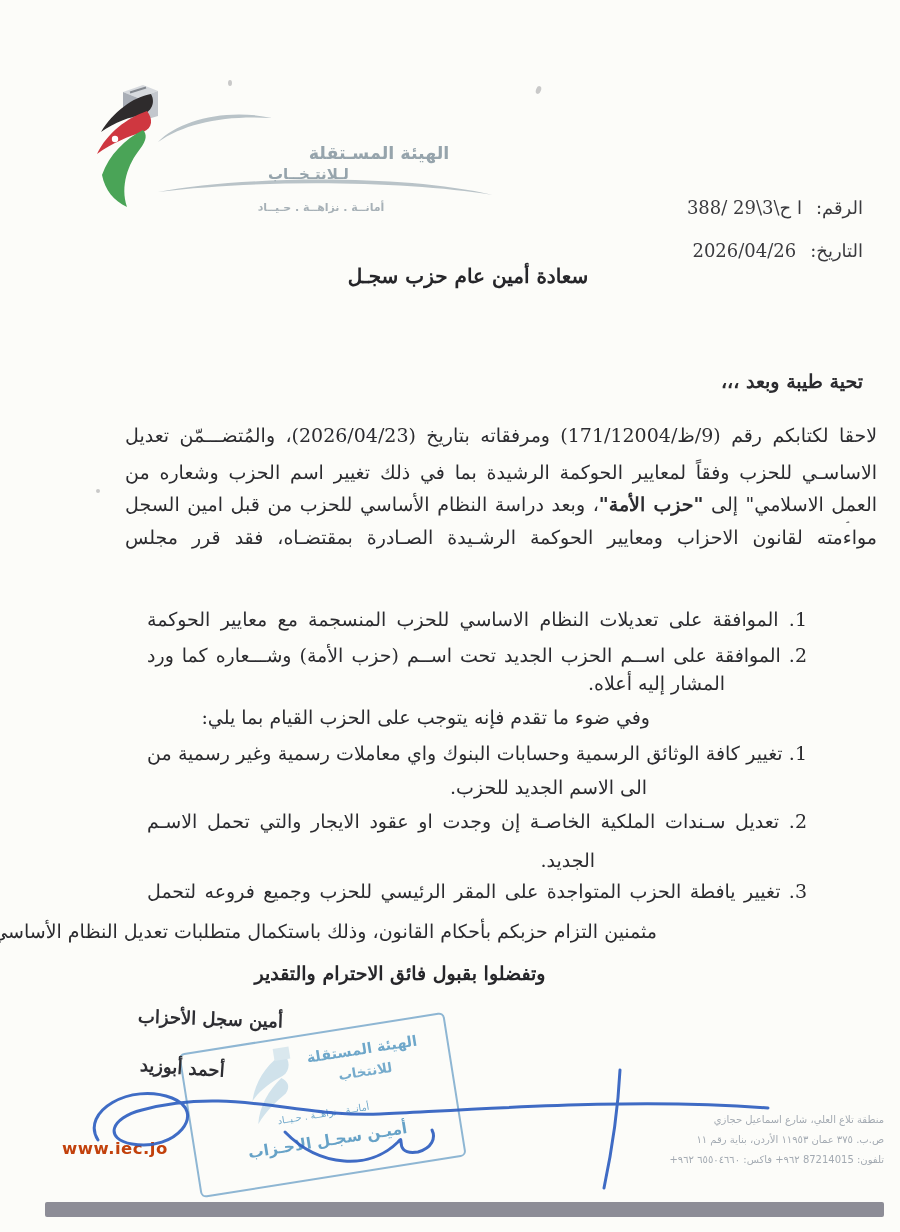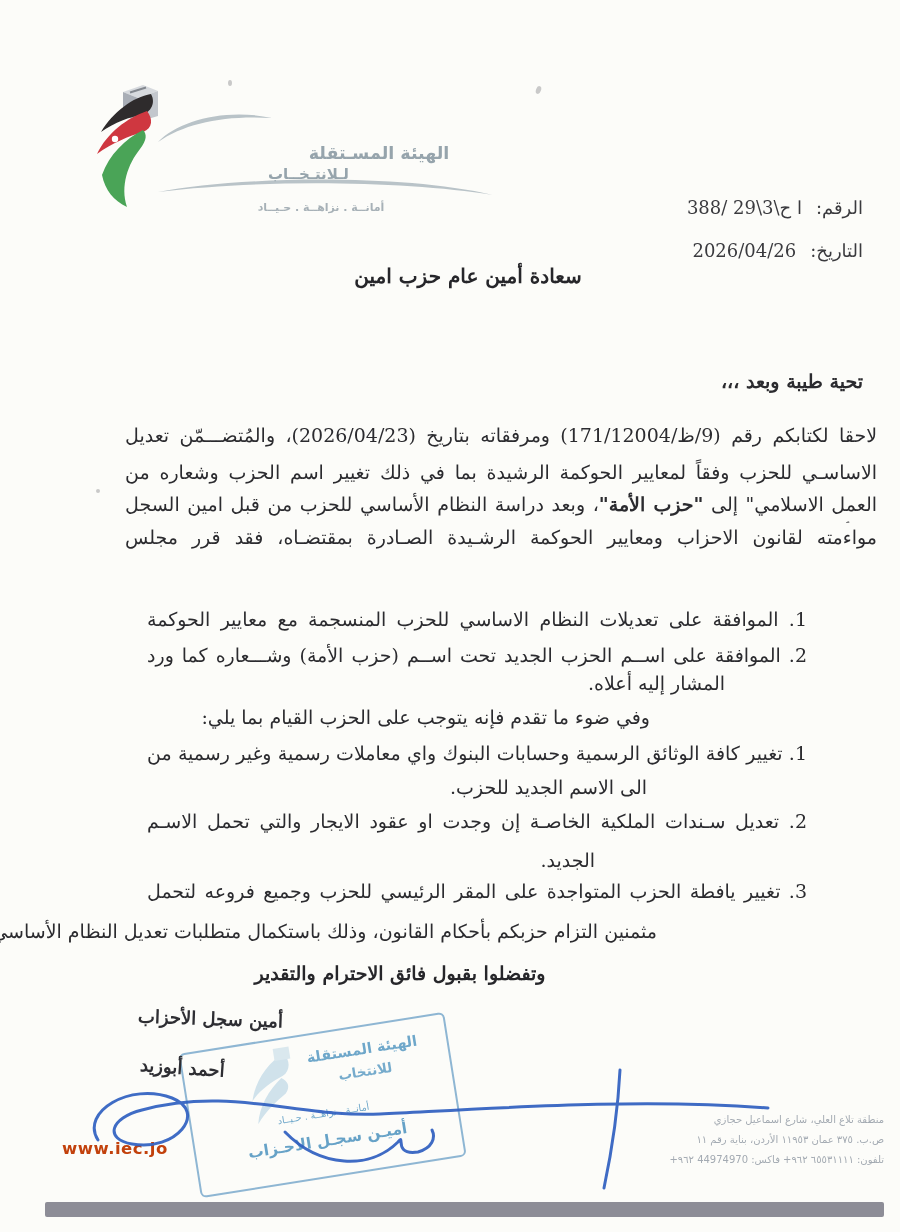--- a/index.html
+++ b/index.html
@@ -79,21 +79,21 @@
 
   <div class="abs refrow" style="right:37px;top:197px;">
     <span class="lbl">الرقم:</span>
     <span class="val">ا ح\3\29 /388</span>
   </div>
   <div class="abs refrow" style="right:37px;top:240px;">
     <span class="lbl">التاريخ:</span>
     <span class="val">2026/04/26</span>
   </div>
 
-  <div class="abs subject" style="left:318px;top:264px;width:300px;">سعادة أمين عام حزب امين</div>
+  <div class="abs subject" style="left:318px;top:264px;width:300px;">سعادة أمين عام حزب سجـل</div>
   <div class="abs bline bold nowrap" style="right:37px;top:366px;margin-left:12px;">تحية طيبة وبعد ،،،</div>
 
   <div class="abs bline just" style="left:125px;top:420px;width:752px;">لاحقا لكتابكم رقم (9/ظ/171/12004) ومرفقاته بتاريخ (2026/04/23)، والمُتضـــمّن تعديل النظام</div>
   <div class="abs bline just" style="left:125px;top:457px;width:752px;">الاساسـي للحزب وفقاً لمعايير الحوكمة الرشيدة بما في ذلك تغيير اسم الحزب وشعاره من "حزب جبهة</div>
   <div class="abs bline just" style="left:125px;top:489px;width:752px;">
     <span>العمل الاسلامي" إلى </span><span class="bold">"حزب الأمة"</span><span>، وبعد دراسة النظام الأساسي للحزب من قبل امين السجل والتأكد من</span>
   </div>
   <div class="abs bline just" style="left:125px;top:522px;width:752px;">مواءمته لقانون الاحزاب ومعايير الحوكمة الرشـيدة الصـادرة بمقتضـاه، فقد قرر مجلس المفوضـين في</div>
 
   <div class="abs bline just" style="left:147px;top:604px;width:660px;">1. الموافقة على تعديلات النظام الاساسي للحزب المنسجمة مع معايير الحوكمة الرشيدة.</div>
@@ -132,21 +132,21 @@
       <path d="M205,92 C240,128 290,130 318,102 C326,92 312,116 338,112 C352,108 356,98 352,90"></path>
       <path d="M540,30 C538,70 532,110 524,148"></path>
     </g>
   </svg>
 
   <div class="abs website" style="left:62px;top:1139px;">www.iec.jo</div>
 
   <div class="abs footer">
     <div>منطقة تلاع العلي، شارع اسماعيل حجازي</div>
     <div>ص.ب. ٣٧٥ عمان ١١٩٥٣ الأردن، بناية رقم ١١</div>
-    <div>تلفون: ٦٥٥٣١١١١ ٩٦٢+  فاكس: 44974970 ٩٦٢+</div>
+    <div>تلفون: 87214015 ٩٦٢+  فاكس: ٦٥٥٠٤٦٦٠ ٩٦٢+</div>
   </div>
 
   <div class="abs bottombar"></div>
 
   <div class="speck" style="left:536px;top:86px;width:5px;height:8px;transform:rotate(20deg);"></div>
   <div class="speck" style="left:228px;top:80px;width:4px;height:6px;"></div>
   <div class="speck" style="left:96px;top:489px;width:4px;height:4px;"></div>
 
 </div>
 

